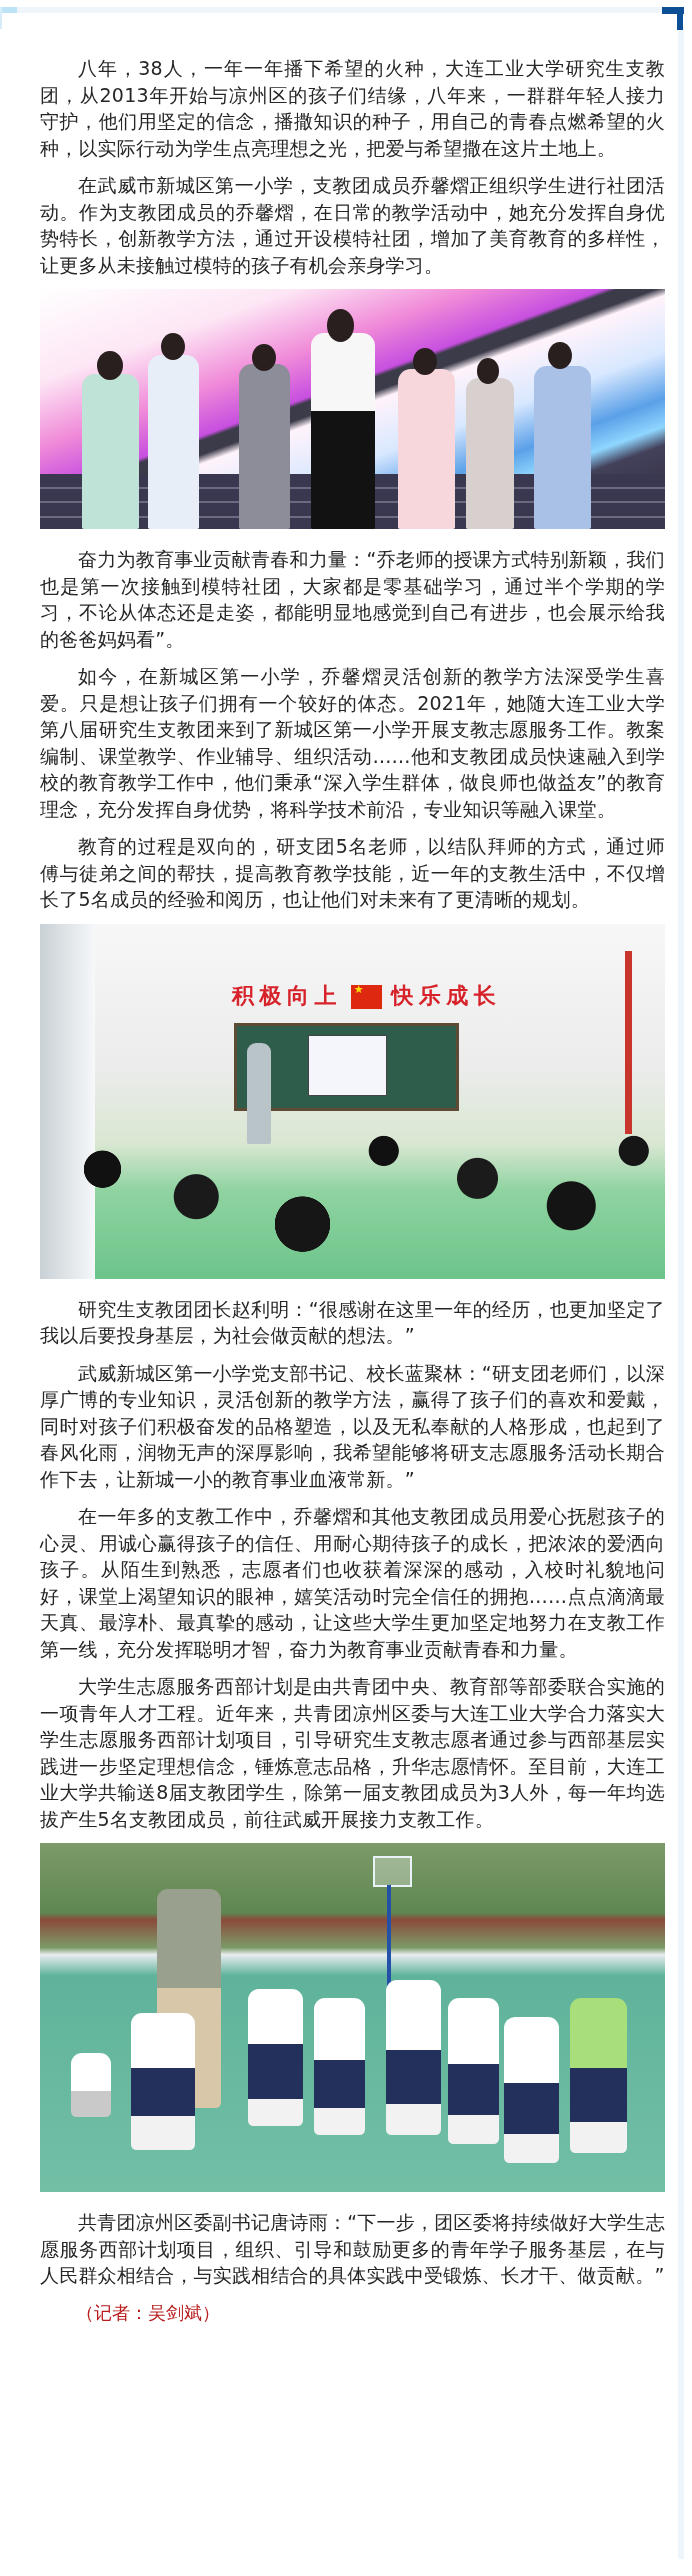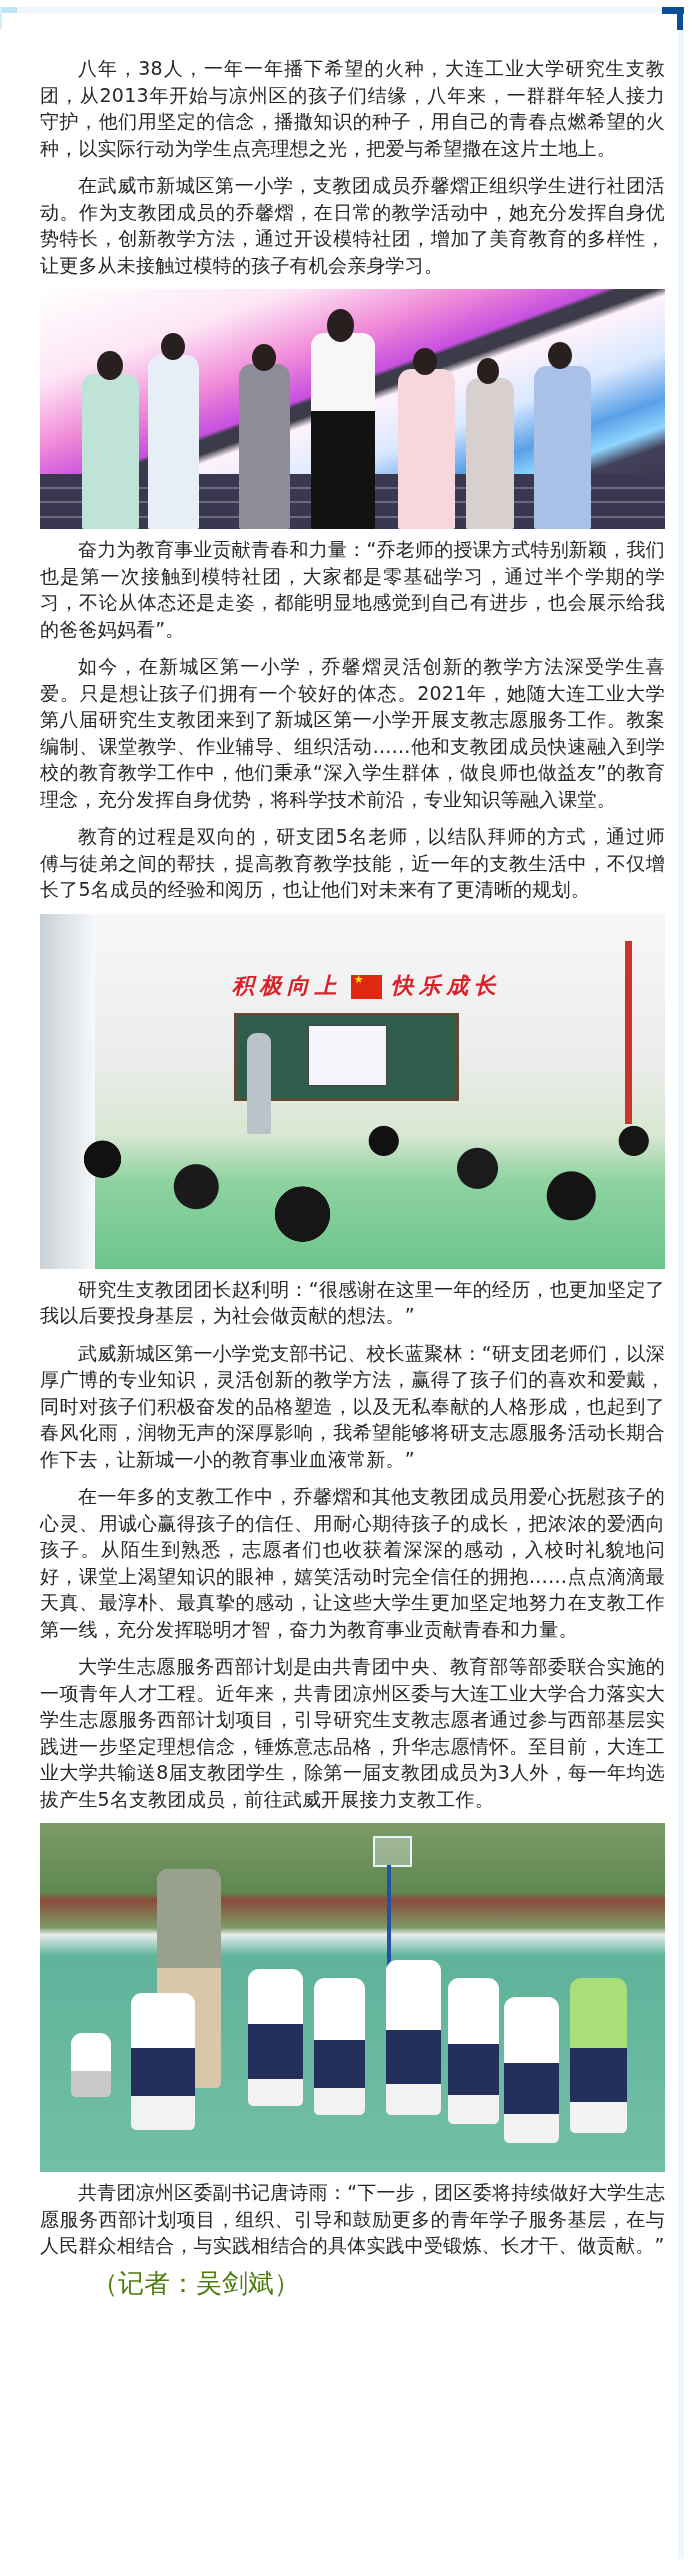--- a/index.html
+++ b/index.html
@@ -5,22 +5,22 @@
     html, body { margin: 0; padding: 0; background: #ffffff; }
     body { width: 693px; height: 2576px; position: relative; overflow: hidden; font-family: "DejaVu Sans", "Liberation Sans", sans-serif; }
     .frame-top { position: absolute; left: 0; top: 7.3px; width: 664px; height: 5.5px; background: #eef6fc; }
     .frame-top-accent { position: absolute; left: 0; top: 7.3px; width: 16.5px; height: 5.5px; background: #bde3f7; }
     .frame-left-accent { position: absolute; left: 0; top: 7.3px; width: 1.8px; height: 22px; background: #d6edf8; }
     .frame-right { position: absolute; left: 678px; top: 27.4px; width: 5.5px; height: 2532px; background: #eef6fc; }
     .corner-h { position: absolute; left: 662px; top: 7.3px; width: 22px; height: 6.4px; background: #0d4f96; }
     .corner-v { position: absolute; left: 677px; top: 7.3px; width: 6.4px; height: 23px; background: #0d4f96; }
     .content { position: absolute; left: 40px; top: 55px; width: 625px; }
     p.para { margin: 0 0 11px 0; font-size: 19px; line-height: 26.5px; color: #262626; text-indent: 2em; text-align: justify; letter-spacing: 0.2px; }
-    p.byline { margin: 3.7px 0 0 0; font-size: 26px; line-height: 26.5px; color: #4d7c0f; text-indent: 2em; }
-    .photo { width: 625px; position: relative; overflow: hidden; margin: 0 0 7px 0; font-style: italic; }
+    p.byline { margin: 3.7px 0 0 0; font-size: 18px; line-height: 26.5px; color: #b91c1c; text-indent: 2em; }
+    .photo { width: 625px; position: relative; overflow: hidden; margin: 0 0 17px 0; }
     
     .photo-runway { height: 240px; background: linear-gradient(160deg, #ffffff 0%, #fde6f5 20%, #f08ad8 34%, #c74fe0 44%, #3c3b4a 45%, #3c3b4a 48%, #fff3fb 50%, #d8e8ff 62%, #5aa0e8 72%, #8fd6ff 78%, #43405a 82%, #2d2b3e 100%); }
     .photo-runway .stage { position: absolute; left: 0; right: 0; bottom: 0; height: 55px; background: repeating-linear-gradient(180deg, #3a3850 0 12.8px, #6c6a80 12.8px 14.6px); }
     .photo-runway .figure { position: absolute; bottom: 0; border-radius: 12.8px 12.8px 1.8px 1.8px; }
     .photo-runway .head { position: absolute; border-radius: 50%; background: #2a1f1f; }
     
     .photo-classroom { height: 355px; background: linear-gradient(180deg, #f7f7f7 0%, #ececec 40%, #d9e7d2 62%, #8fd3a0 75%, #6cc48a 100%); }
     .photo-classroom .slogan { position: absolute; left: 192px; top: 57px; font-size: 22px; font-weight: bold; color: #d7222a; letter-spacing: 5.5px; white-space: nowrap; }
     .photo-classroom .flag { display: inline-block; width: 31px; height: 24px; background: #de2910; vertical-align: middle; margin: 0 9.1px; position: relative; }
     .photo-classroom .flag::after { content: "★"; position: absolute; left: 2.7px; top: -1.8px; font-size: 11px; color: #ffde00; letter-spacing: 0; }

